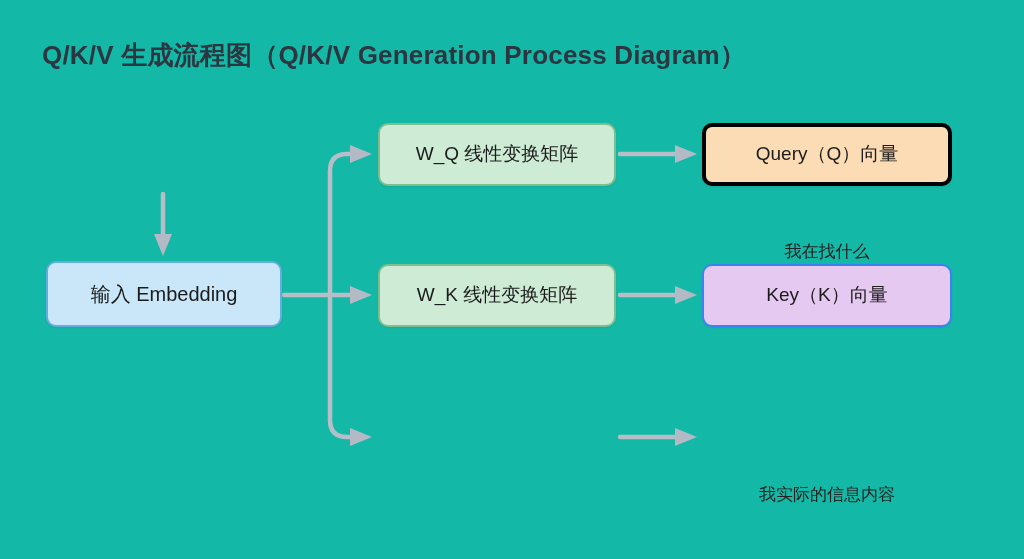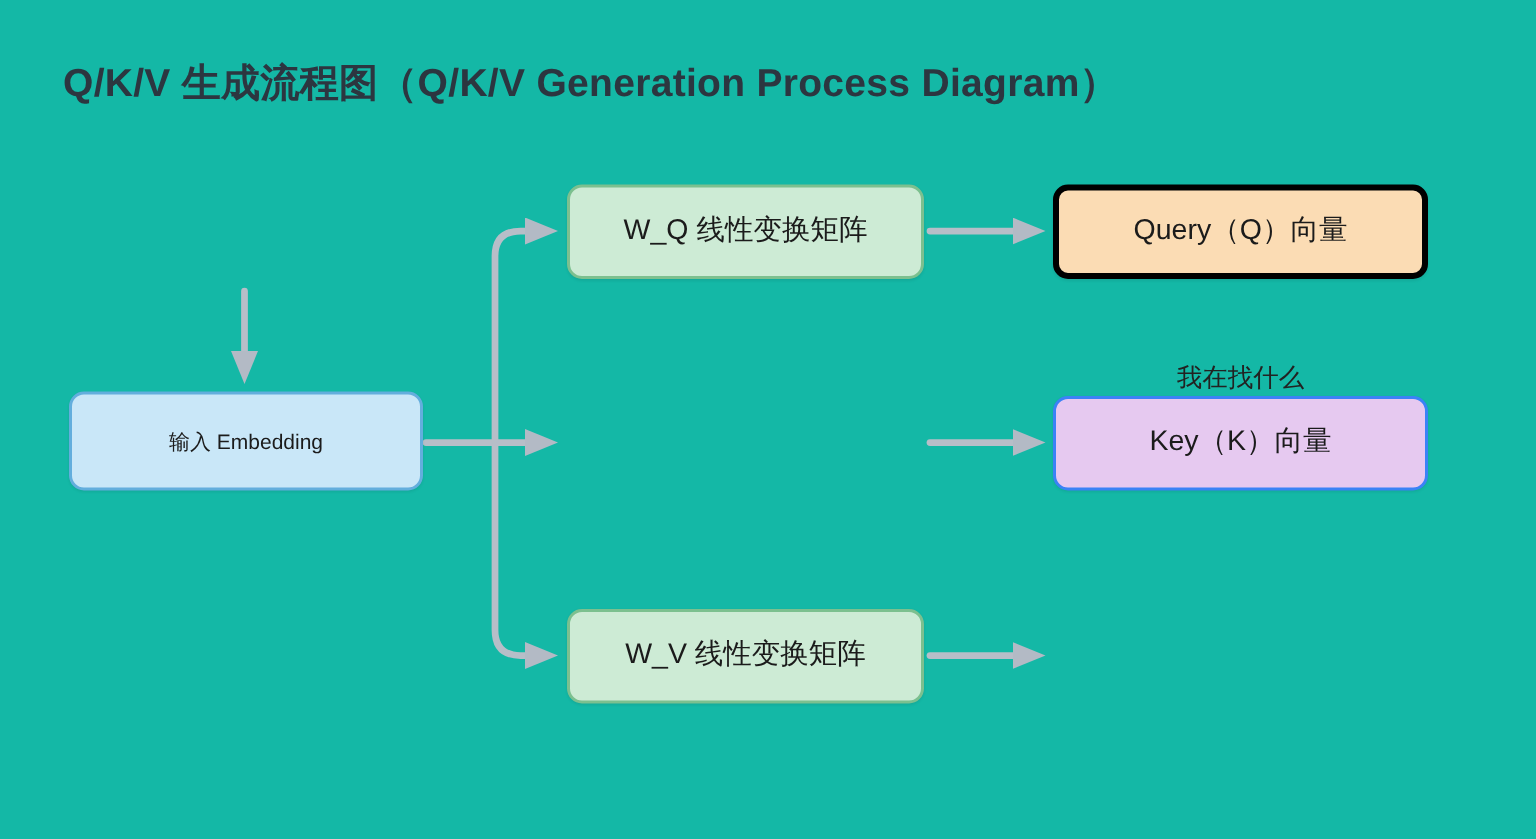--- a/index.html
+++ b/index.html
@@ -48,21 +48,21 @@
     line-height: 1.3;
     box-shadow: 0 1px 2px rgba(0,0,0,0.08);
   }
   .node-input {
     left: 46px;
     top: 261px;
     width: 236px;
     height: 66px;
     background: #c9e7f8;
     border: 2.5px solid #63aedd;
-    font-size: 14px;
+    font-size: 20px;
   }
   .node-transform {
     left: 378px;
     width: 238px;
     height: 63px;
     background: #cdebd5;
     border: 2px solid #7cc08f;
   }
   .node-output {
     left: 702px;
@@ -120,26 +120,27 @@
     </g>
   </svg>
 
   <div class="node node-input">
     <div>输入 Embedding</div>
   </div>
 
   <div class="node node-transform row-q">
     <span>W_Q 线性变换矩阵</span>
   </div>
-  <div class="node node-transform row-v">
-    <span>W_V 线性变换矩阵</span>
+  <div class="node node-transform row-k">
+    <span>W_K 线性变换矩阵</span>
   </div>
 
   <div class="node node-output node-query row-q">
     <span>Query（Q）向量</span>
   </div>
   <div class="node node-output node-key row-k">
     <span>Key（K）向量</span>
   </div>
 
   <div class="caption caption-q">我在找什么</div>
+  <div class="caption caption-v">我实际的信息内容</div>
 
 </div>
 
 </body></html>

